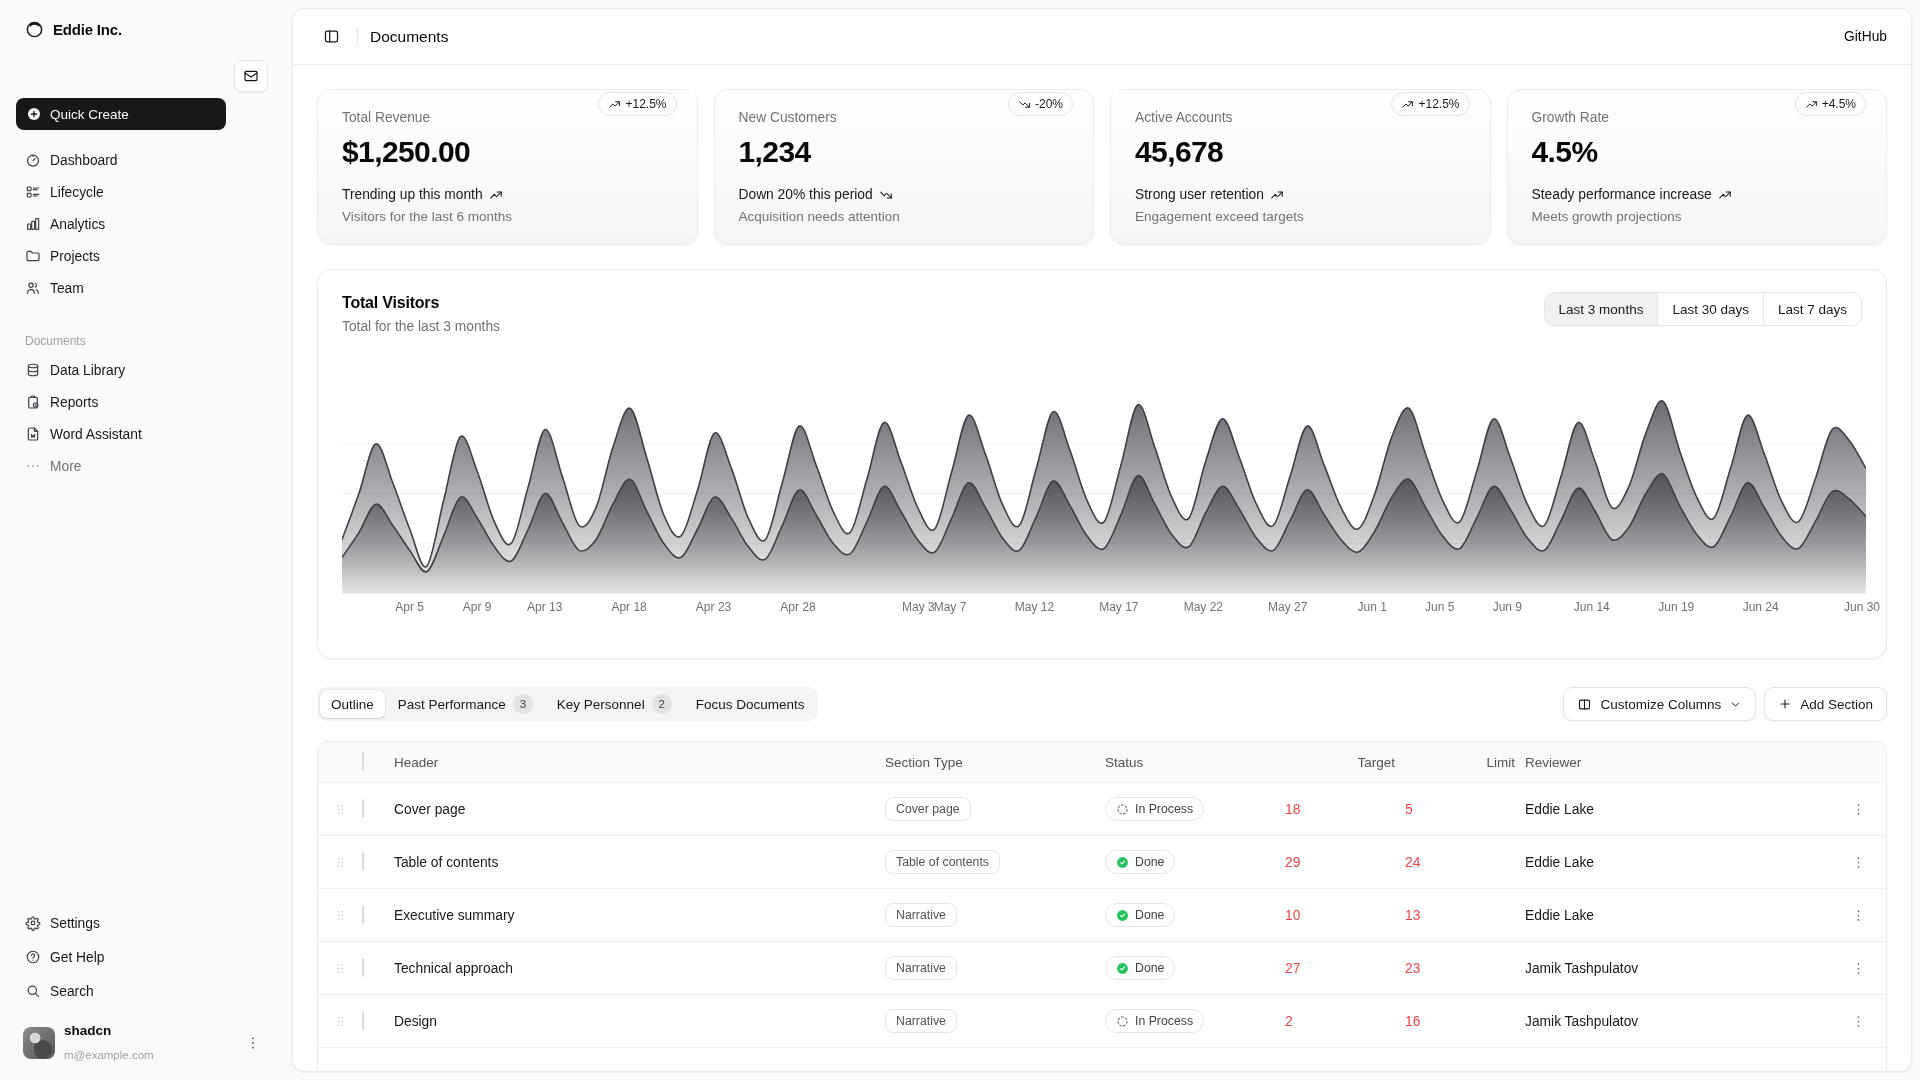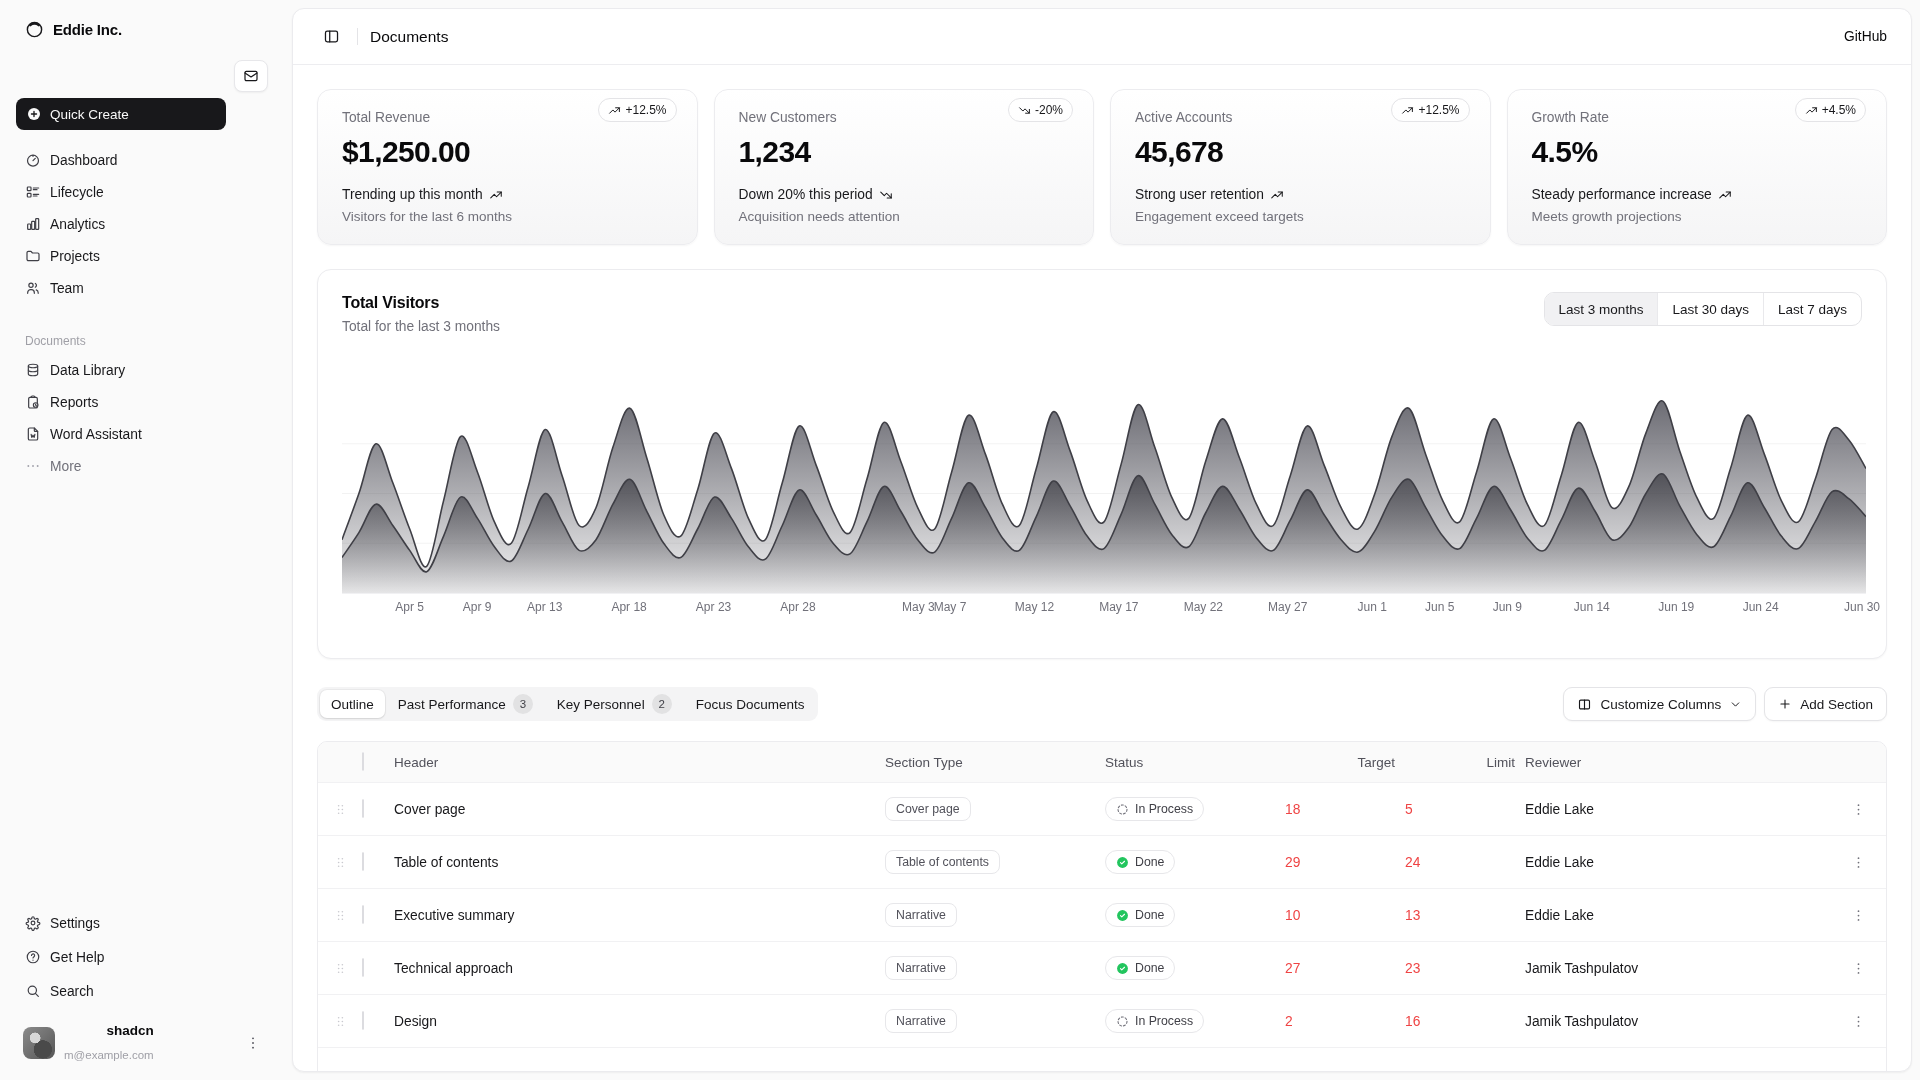--- a/index.html
+++ b/index.html
@@ -25,40 +25,40 @@
   .nav-item .ni-icon { color:#3f3f46; display:flex; }
   .nav-item.muted { color:#71717a; }
   .nav-item.muted .ni-icon { color:#a1a1aa; }
   .group-label { margin-top:24px; padding:0 9px; height:26px; display:flex; align-items:center; font-size:12px; color:#9f9fa6; }
   .sb-bottom { margin-top:auto; display:flex; flex-direction:column; gap:2px; }
   .user-row { margin-top:10px; display:flex; align-items:center; gap:9px; padding:5px 7px; border-radius:8px; cursor:pointer; }
   .avatar { width:32px; height:32px; border-radius:8px; background:
     radial-gradient(circle at 38% 34%, #d7d7d7 0 18%, transparent 19%),
     radial-gradient(circle at 62% 70%, #4a4a4a 0 30%, transparent 31%),
     linear-gradient(135deg,#8b8b8b,#555); }
-  .user-meta { display:flex; flex-direction:column; gap:12px;align-items:flex-end; }
+  .user-meta { display:flex; flex-direction:column; gap:12px; }
   .user-name { font-size:13.5px; font-weight:600; line-height:1; }
   .user-email { font-size:11.5px; color:#9f9fa6; line-height:1; }
   .user-dots { margin-left:auto; color:#52525b; }
 
   
   .main { position:absolute; left:292px; top:8px; width:1620px; height:1064px; background:#fff; border:1px solid #ebebee; border-radius:12px; box-shadow:0 1px 2px rgba(0,0,0,.05); overflow:hidden; }
   .topbar { height:56px; border-bottom:1px solid #ededf0; display:flex; align-items:center; padding:0 24px; gap:12px; }
   .panel-btn { width:28px; height:28px; border:none; background:transparent; border-radius:6px; display:flex; align-items:center; justify-content:center; color:#18181b; cursor:pointer; }
   .topbar-divider { width:1px; height:17px; background:#e4e4e7; }
   .page-title { font-size:15.5px; font-weight:500; }
   .github-link { margin-left:auto; font-size:13.8px; font-weight:500; color:#09090b; text-decoration:none; cursor:pointer; }
 
   .content { padding:24px; }
 
   
   .cards { display:grid; grid-template-columns:repeat(4,1fr); gap:16px; }
   .stat-card { position:relative; height:156px; border:1px solid #ececef; border-radius:14px; padding:20px 24px; background:linear-gradient(to top,#f5f5f6,#fff); box-shadow:0 1px 2px rgba(0,0,0,.04); }
   .stat-label { font-size:13.8px; color:#71717a; }
-  .stat-badge { position:absolute; top:8px; right:20px; display:flex; align-items:center; gap:4px; height:24px; padding:0 9px; border:1px solid #e4e4e7; border-radius:999px; background:rgba(255,255,255,.65); font-size:12px; color:#18181b; }
+  .stat-badge { position:absolute; top:2px; right:20px; display:flex; align-items:center; gap:4px; height:24px; padding:0 9px; border:1px solid #e4e4e7; border-radius:999px; background:rgba(255,255,255,.65); font-size:12px; color:#18181b; }
   .stat-value { margin-top:10px; font-size:30px; font-weight:600; letter-spacing:-.6px; }
   .stat-foot { position:absolute; left:24px; right:24px; bottom:20px; }
   .foot-1 { display:flex; align-items:center; gap:6px; font-size:13.8px; font-weight:500; color:#18181b; }
   .foot-2 { margin-top:6px; font-size:13.5px; color:#71717a; }
   .trend-wrap { display:inline-flex; }
   .trend-wrap .t-down { display:none; }
   .trend-wrap.down .t-down { display:inline-flex; }
 
   
   .chart-card { position:relative; margin-top:24px; height:390px; border:1px solid #ececef; border-radius:14px; padding:24px; background:#fff; box-shadow:0 1px 2px rgba(0,0,0,.04); }

